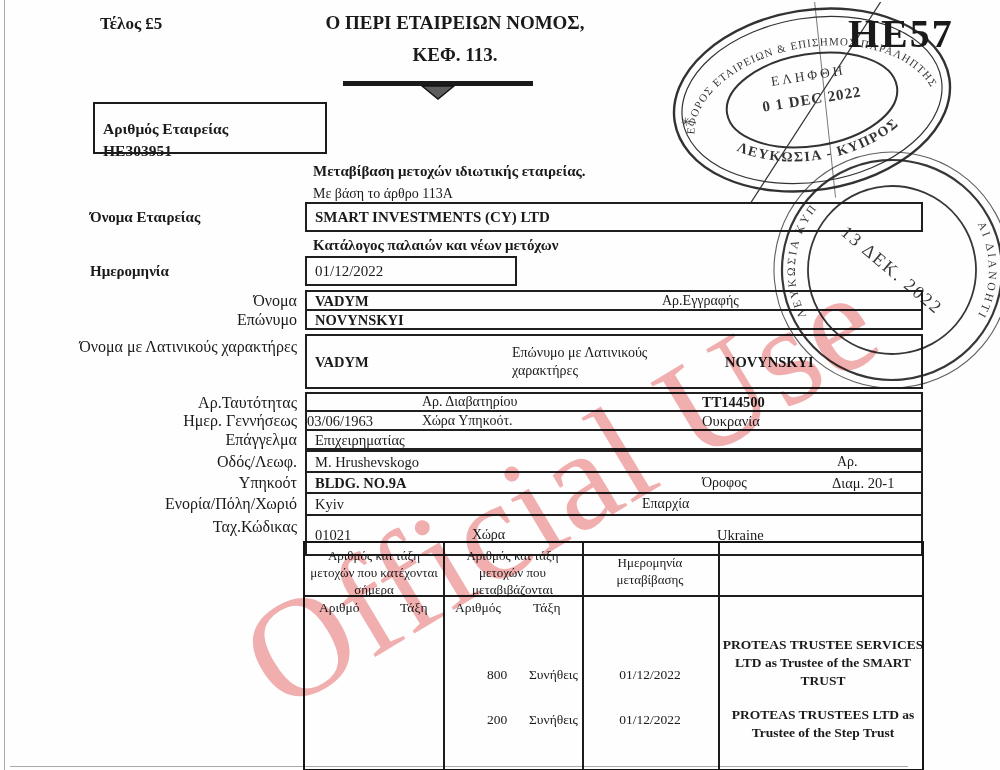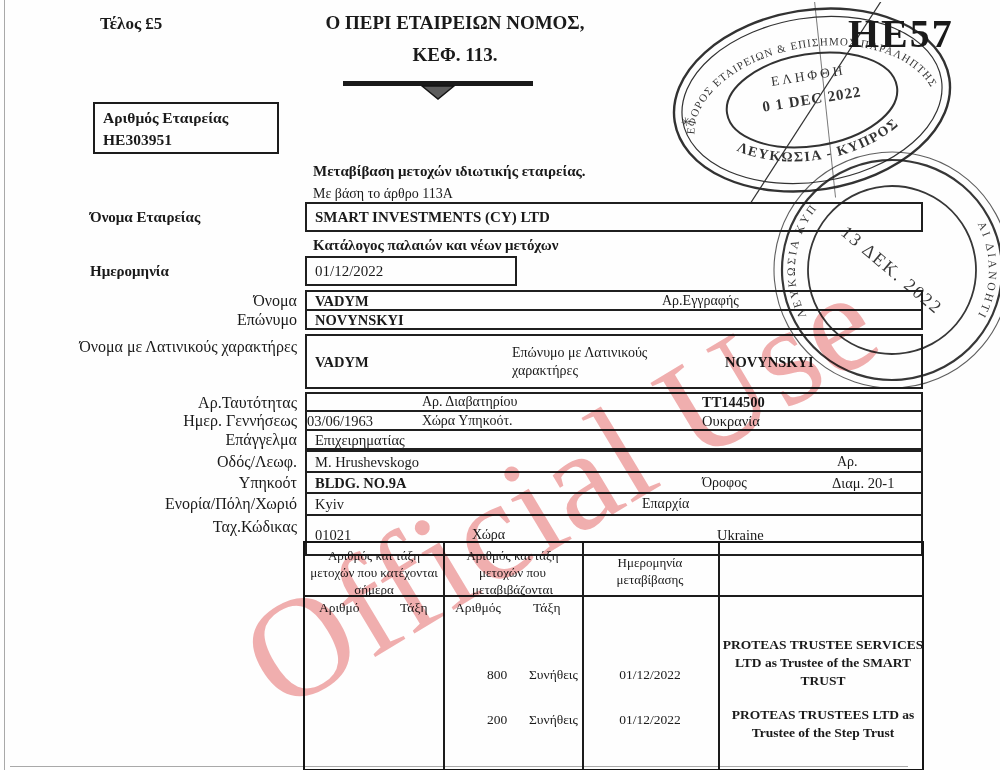--- a/index.html
+++ b/index.html
@@ -44,21 +44,21 @@
 
   <div class="abs b" style="left:100px;top:14px;font-size:17px;">Τέλος £5</div>
   <div class="abs b" style="left:270px;top:12px;width:370px;text-align:center;font-size:19px;">Ο ΠΕΡΙ ΕΤΑΙΡΕΙΩΝ ΝΟΜΟΣ,</div>
   <div class="abs b" style="left:270px;top:44px;width:370px;text-align:center;font-size:19px;">ΚΕΦ. 113.</div>
   <div class="abs" style="left:343px;top:81px;width:190px;height:5px;background:#1a1a1a;"></div>
   <svg class="abs" style="left:420px;top:85px;" width="36" height="16">
     <polygon points="2,1 34,1 18,14" fill="#5c5c5c" stroke="#141414" stroke-width="1.5"></polygon>
   </svg>
   <div id="he57">HE57</div>
 
-  <div class="abs" style="left:93px;top:102px;width:186px;height:52px;border:2px solid #1c1c1c;box-sizing:border-box;padding:3px 8px;">
+  <div class="abs" style="left:93px;top:102px;width:234px;height:52px;border:2px solid #1c1c1c;box-sizing:border-box;padding:14px 8px;">
     <div class="b" style="font-size:15.5px;line-height:22px;">Αριθμός Εταιρείας</div>
     <div class="b" style="font-size:15.5px;line-height:22px;">HE303951</div>
   </div>
 
   <div class="abs b" style="left:313px;top:163px;font-size:15px;">Μεταβίβαση μετοχών ιδιωτικής εταιρείας.</div>
   <div class="abs" style="left:313px;top:186px;font-size:14px;">Με βάση το άρθρο 113Α</div>
 
   <div class="lbl-l" style="left:90px;top:209px;">Όνομα Εταιρείας</div>
   <div class="fbox" style="top:202px;height:30px;">
     <span class="val b vmid" style="left:8px;font-size:15px;">SMART INVESTMENTS (CY) LTD</span>

